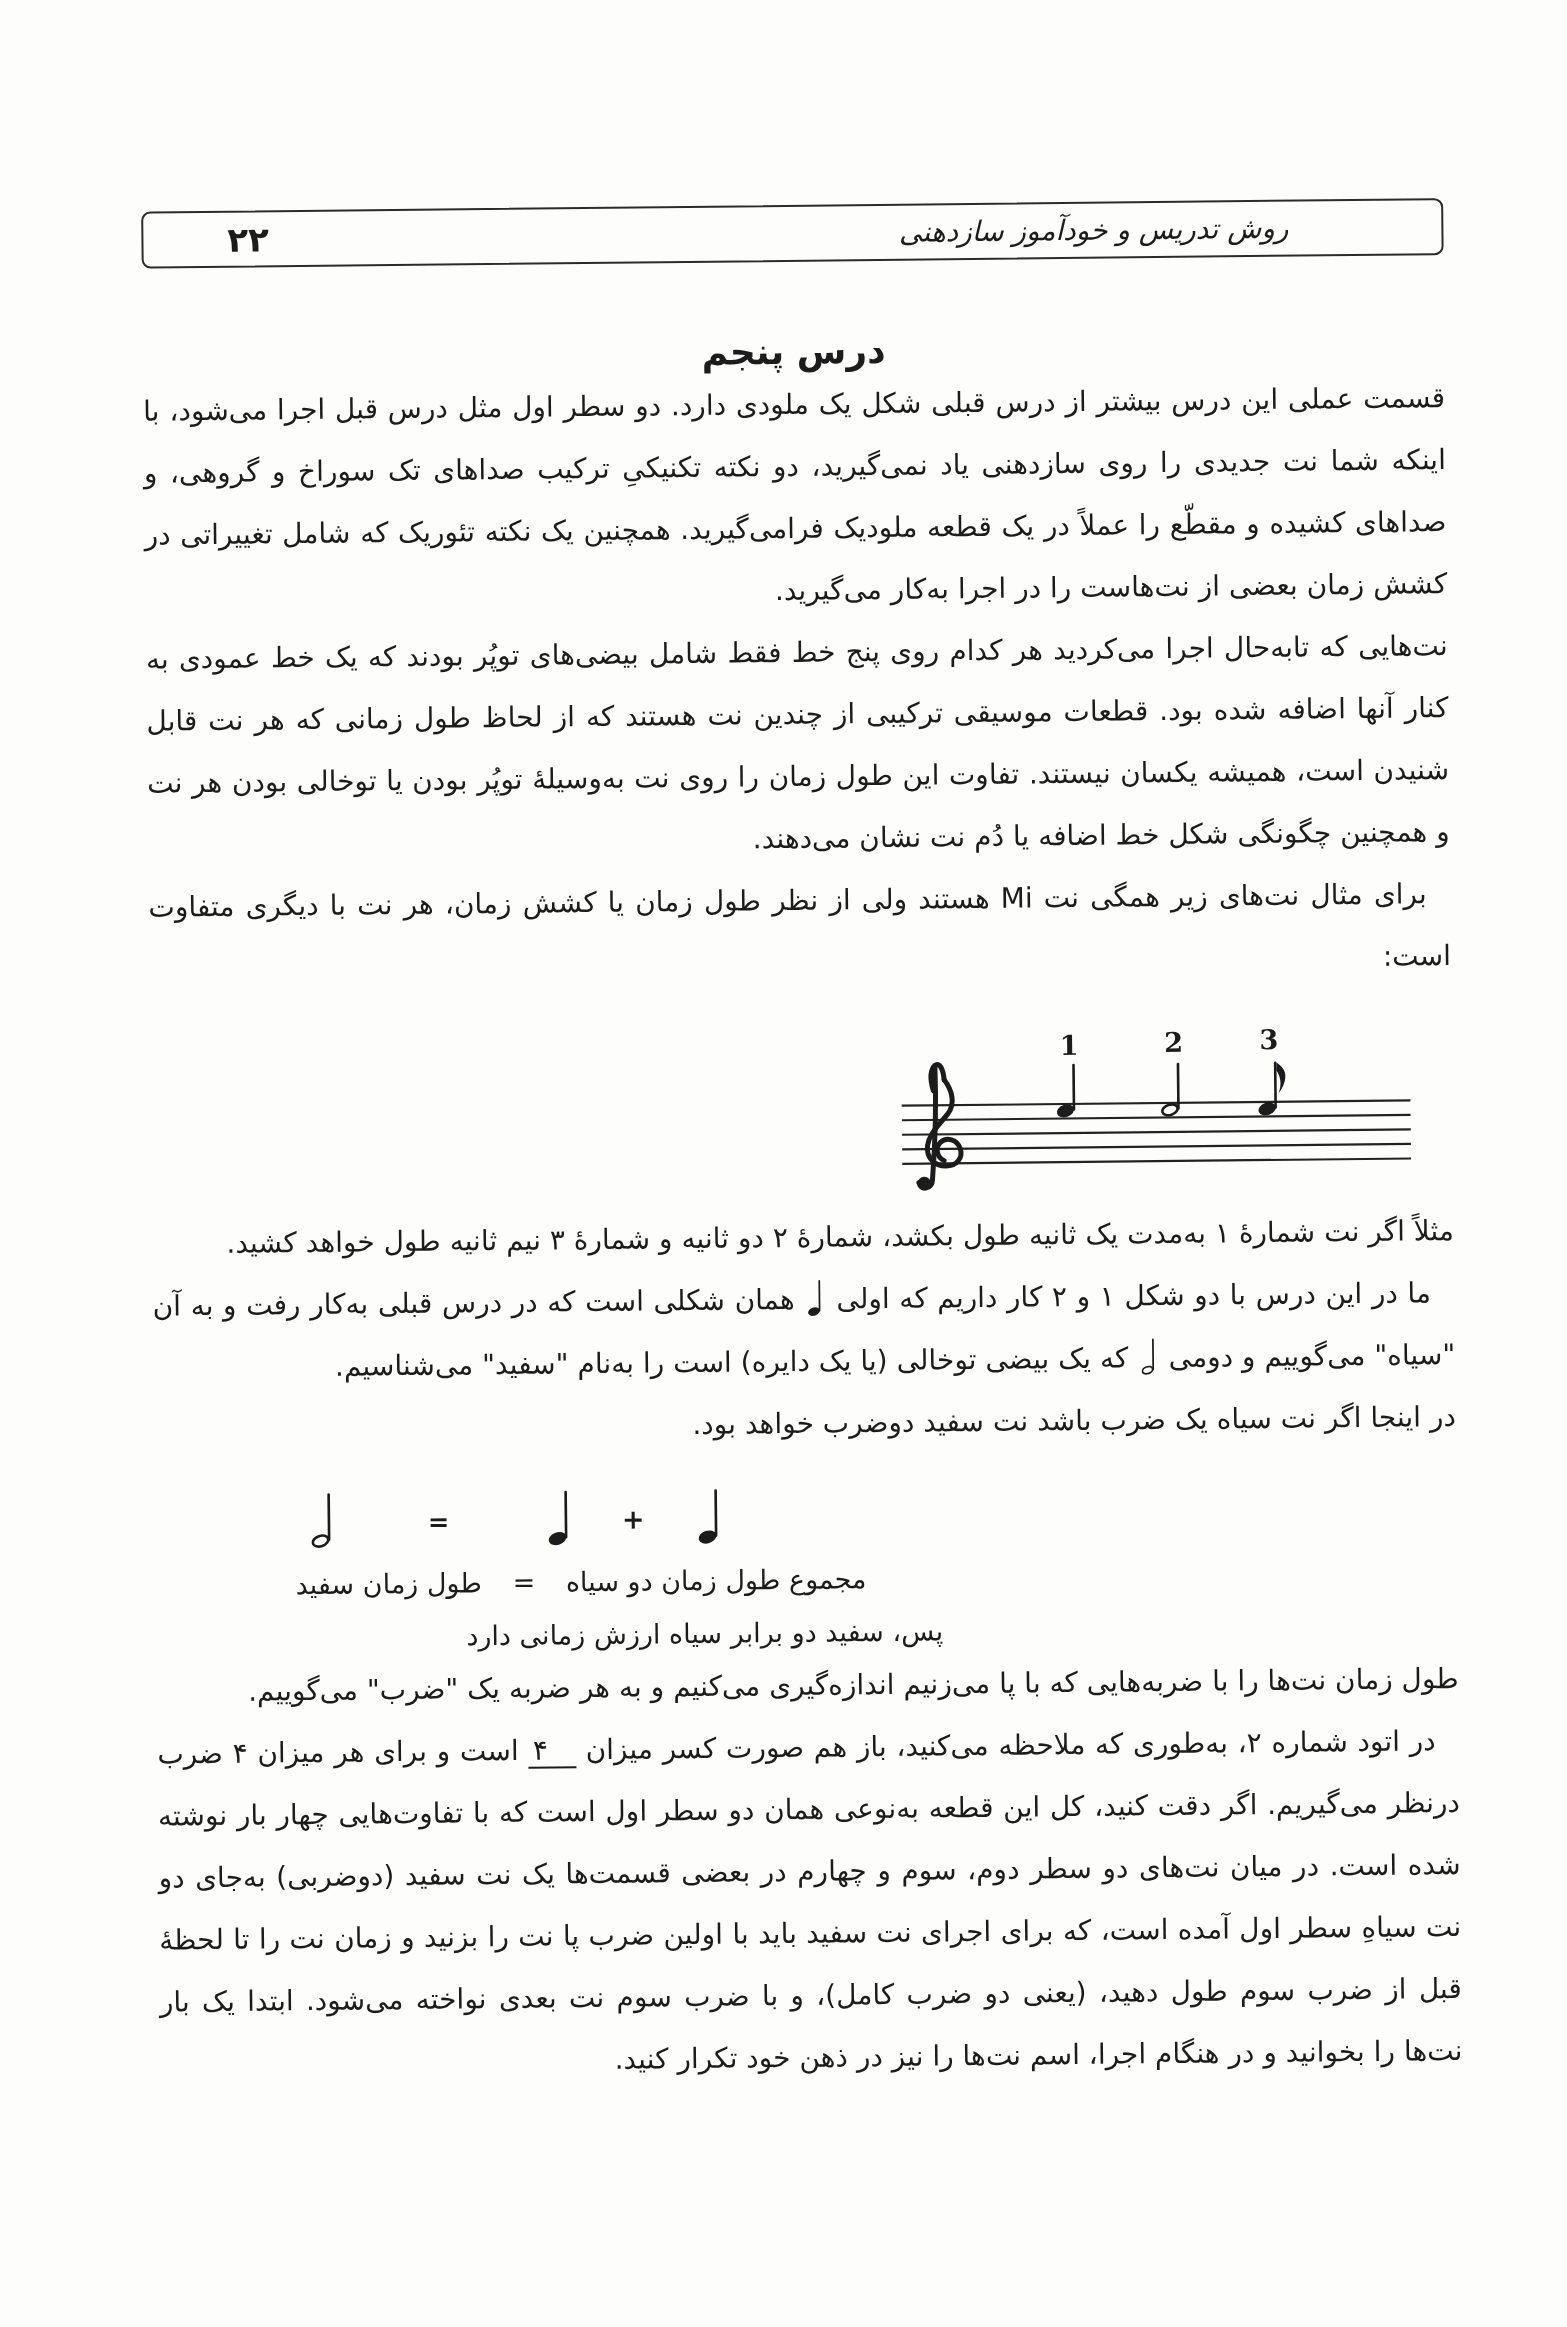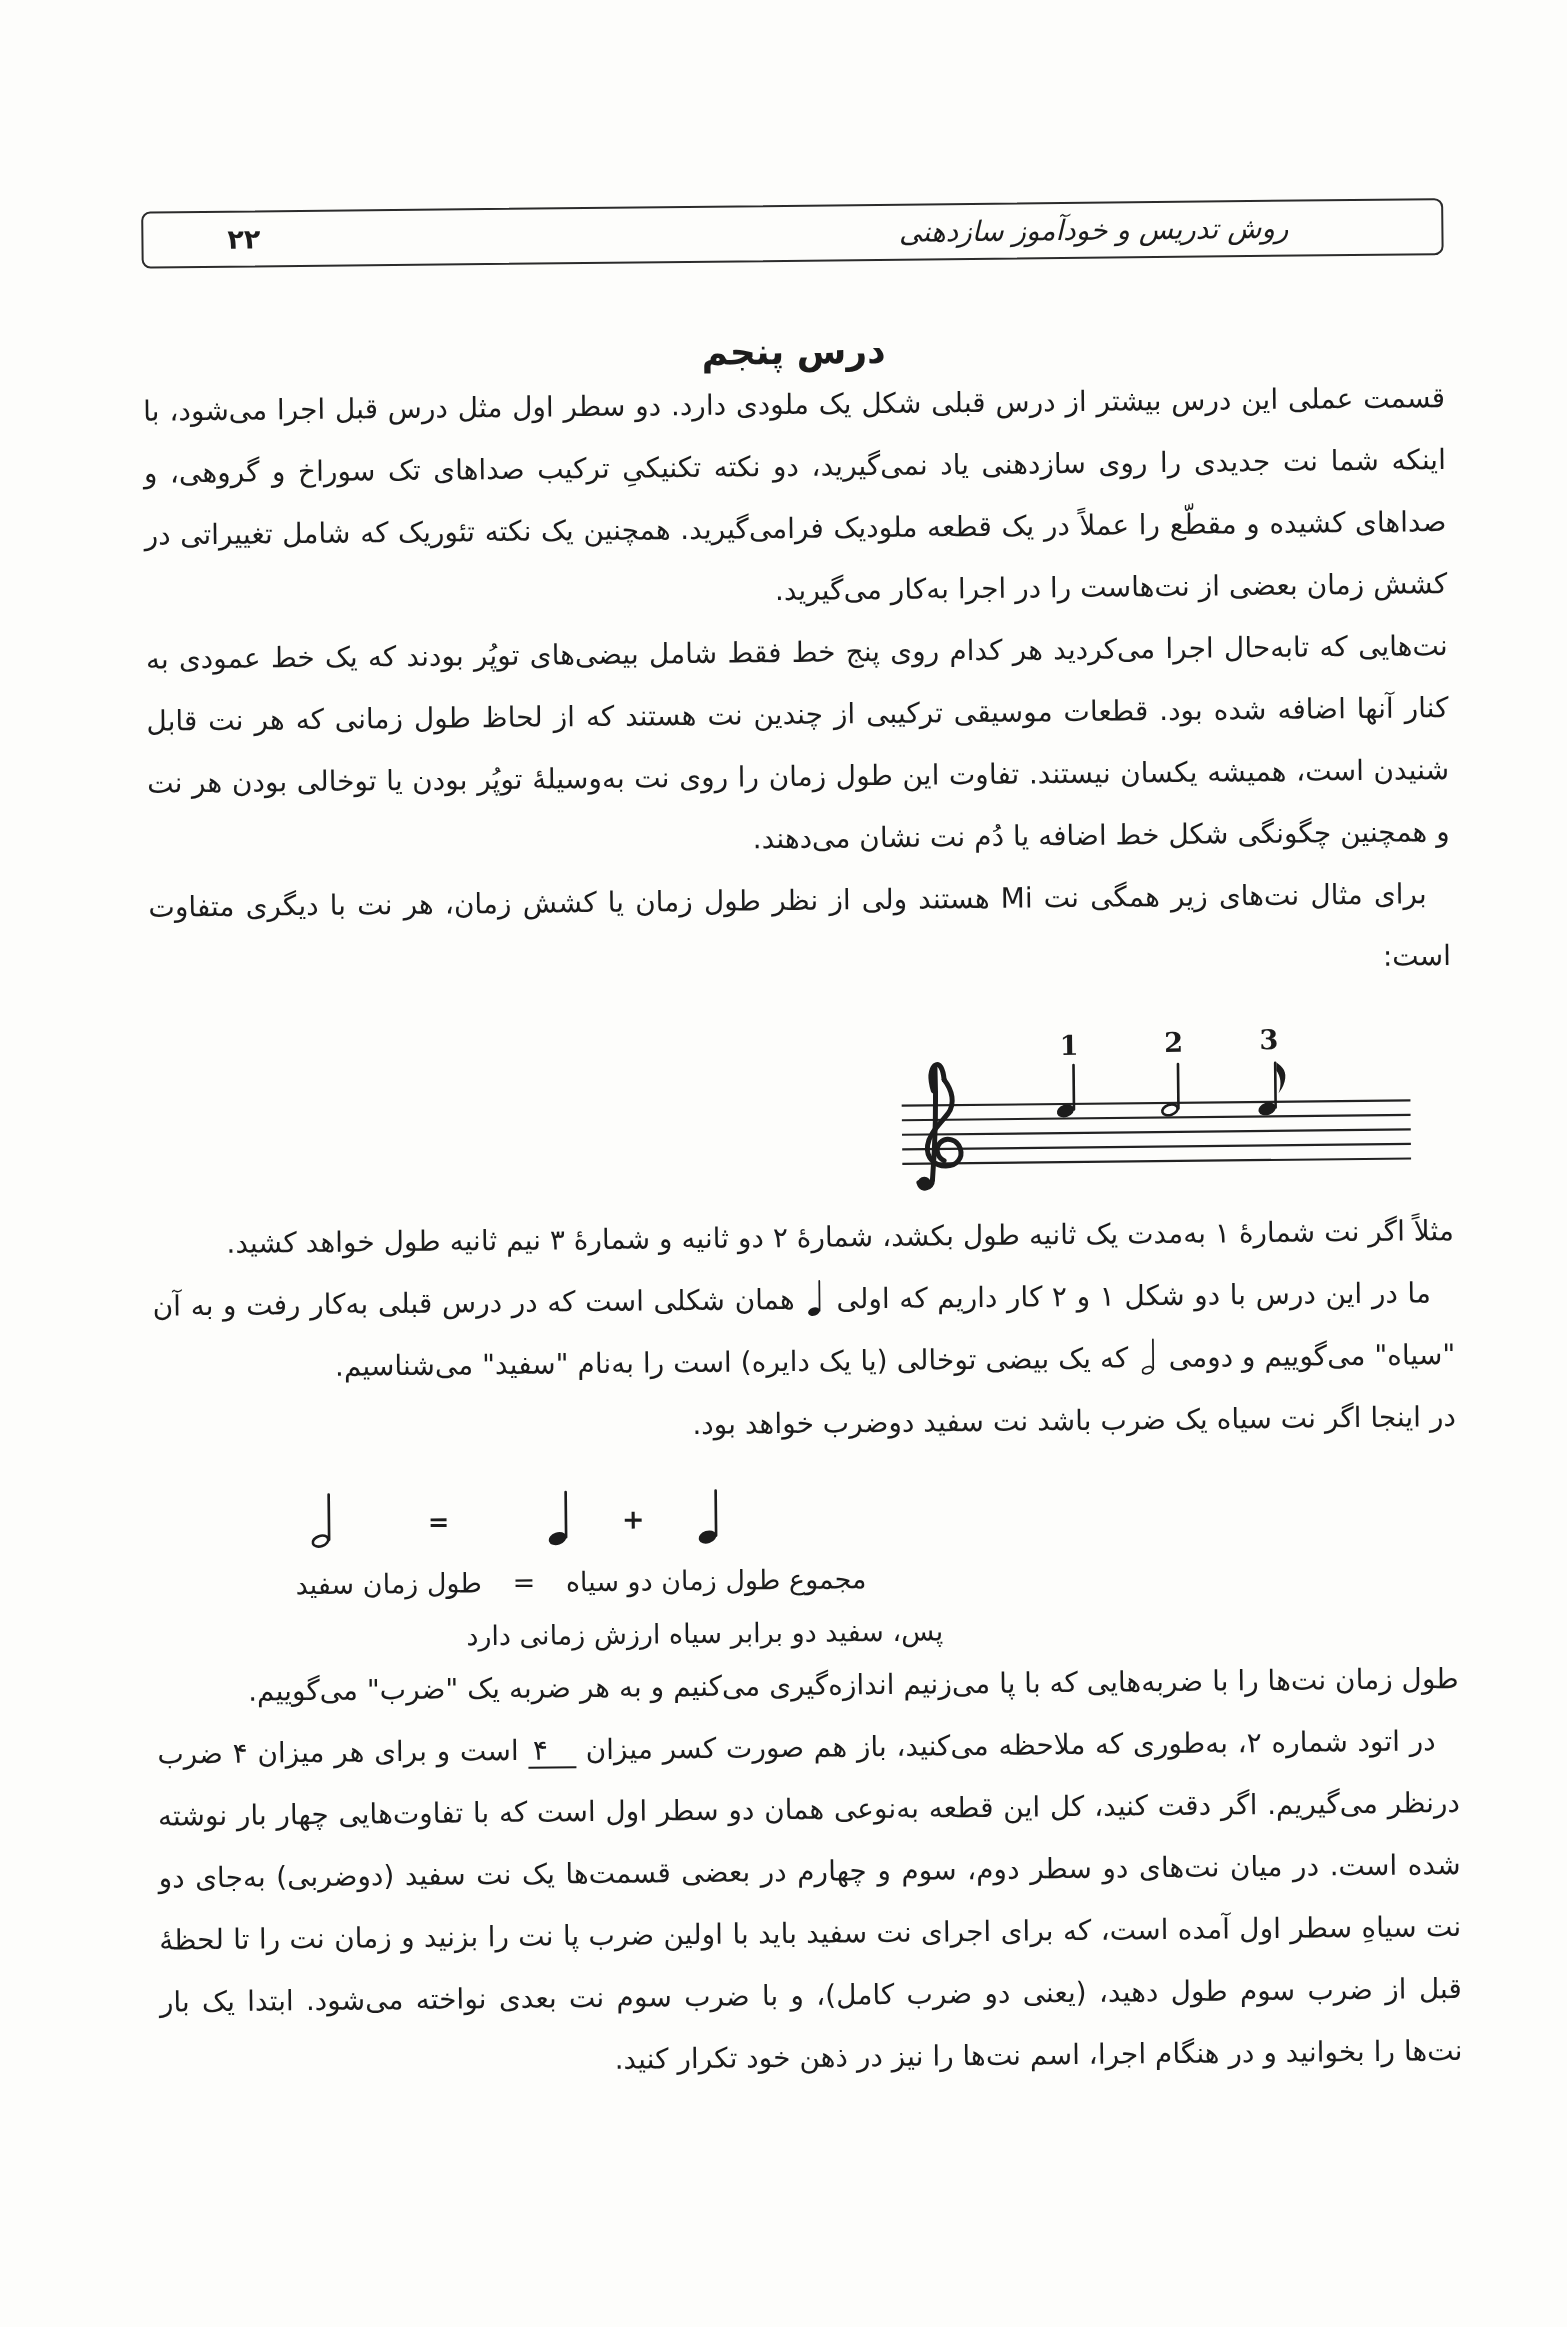--- a/index.html
+++ b/index.html
@@ -4,21 +4,21 @@
 <style>
   html,body{margin:0;padding:0;background:#ffffff;}
   .sheet{position:relative;width:1567px;height:2327px;background:#fdfdfb;overflow:hidden;
          font-family:"DejaVu Sans",sans-serif;color:#1c1c1c;}
   .content{padding:0 116px 0 149px;direction:rtl;transform:rotate(-0.6deg);transform-origin:50% 40%;}
 
   .header-box{margin-top:205px;height:53px;border:2.3px solid #2b2b2b;border-radius:9px;
               display:flex;flex-direction:row;align-items:center;justify-content:space-between;
               padding:0 153px 0 84px;}
   .book-title{font-size:28px;font-style:italic;letter-spacing:0.5px;}
-  .page-number{font-size:27px;font-weight:bold;}
+  .page-number{font-size:34px;font-weight:bold;}
 
   .lesson-title{margin-top:67px;text-align:center;font-size:36px;font-weight:bold;line-height:45px;}
 
   p.body{margin:0;font-size:28px;line-height:62px;text-align:justify;text-align-last:right;}
   p.body.ind{text-indent:23.6px;}
   .mt26{margin-top:23.6px;} .mt6{margin-top:5.5px;} .mt4{margin-top:3.6px;}
   .single{line-height:58px;text-align:right;}
 
   .figure{width:536px;height:182px;margin:31px 33px 0 0;margin-left:auto;position:relative;}
   

